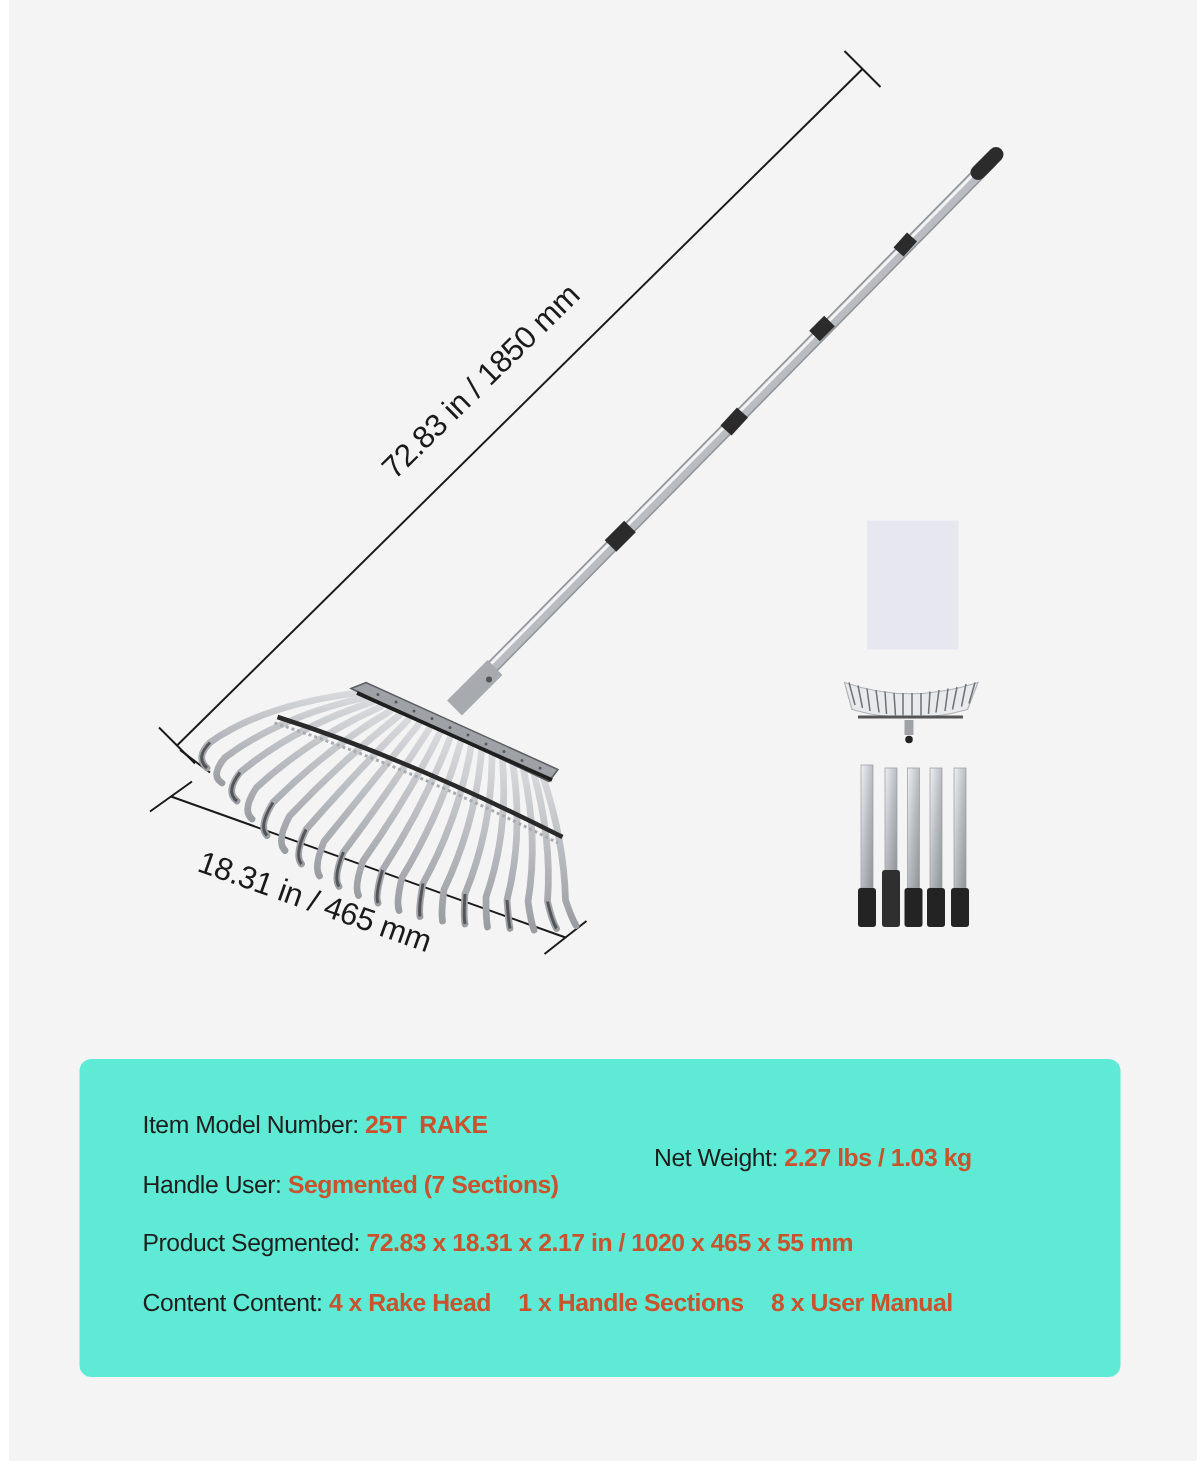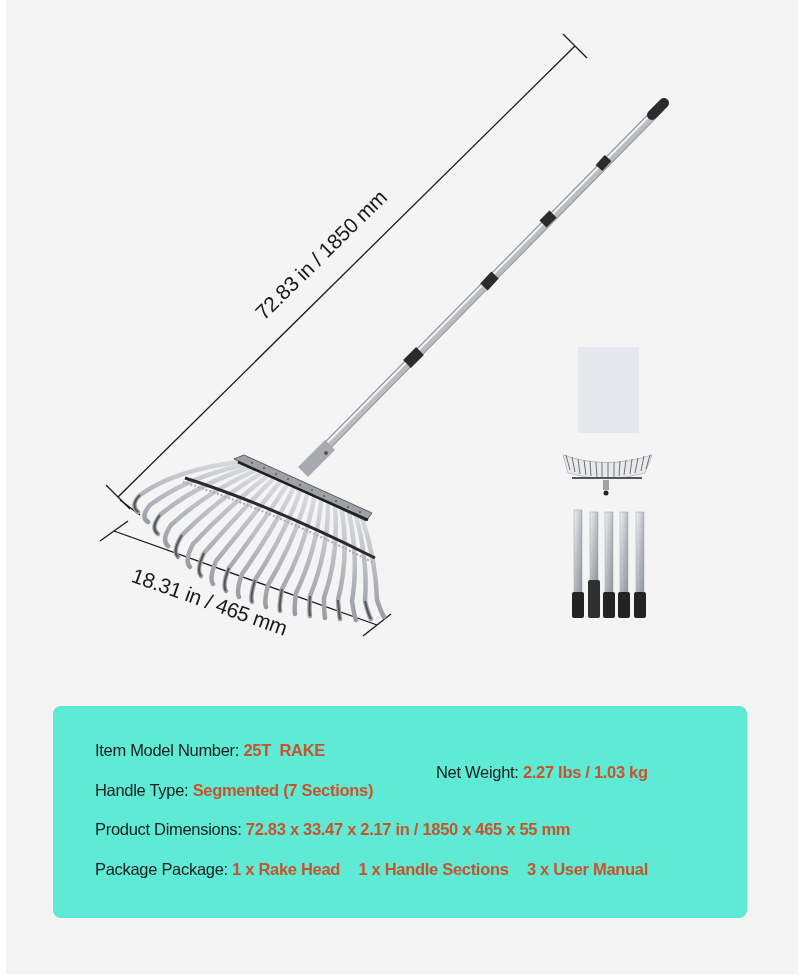--- a/index.html
+++ b/index.html
@@ -189,26 +189,26 @@
 <div class="spec-card">
   <div class="spec-row" style="top:35px;">
     <span>Item Model Number:</span>
     <span class="val" style="white-space:pre;">25T  RAKE</span>
   </div>
   <div class="spec-row" style="top:35px; left:383px;margin-top:22px;">
     <span>Net Weight:</span>
     <span class="val">2.27 lbs / 1.03 kg</span>
   </div>
   <div class="spec-row" style="top:75px;">
-    <span>Handle Type:</span>
+    <span>Handle User:</span>
     <span class="val">Segmented (7 Sections)</span>
   </div>
   <div class="spec-row" style="top:114px;">
-    <span>Product Dimensions:</span>
-    <span class="val">72.83 x 33.47 x 2.17 in / 1850 x 465 x 55 mm</span>
+    <span>Product Segmented:</span>
+    <span class="val">72.83 x 18.31 x 2.17 in / 1020 x 465 x 55 mm</span>
   </div>
   <div class="spec-row" style="top:154px;">
-    <span>Package Package:</span>
-    <span class="val">1 x Rake Head</span><span class="gap"></span>
+    <span>Content Content:</span>
+    <span class="val">4 x Rake Head</span><span class="gap"></span>
     <span class="val">1 x Handle Sections</span><span class="gap"></span>
-    <span class="val">3 x User Manual</span>
+    <span class="val">8 x User Manual</span>
   </div>
 </div>
 
 </body></html>

